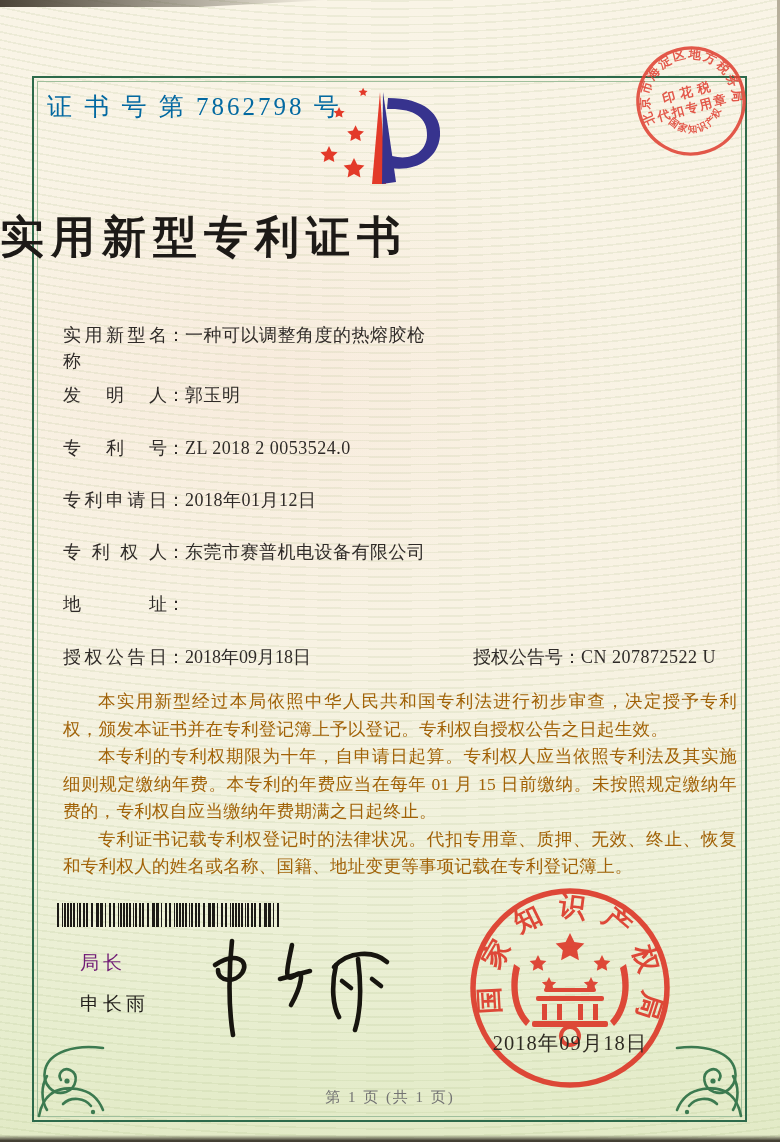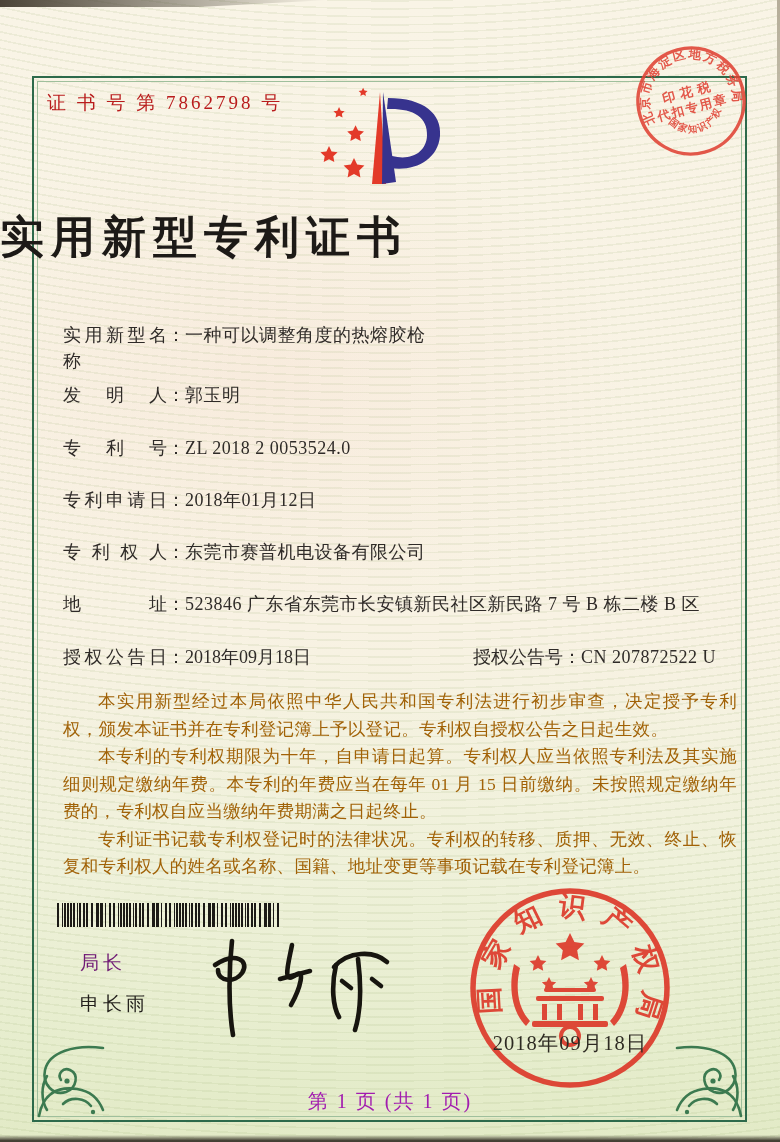--- a/index.html
+++ b/index.html
@@ -27,21 +27,21 @@
   .edge-right{position:absolute;right:0;top:0;width:3px;height:520px;
     background:linear-gradient(180deg,#b5ad99,rgba(0,0,0,0));}
   
   .frame-outer{position:absolute;left:32px;top:76px;right:33px;bottom:20px;
     border:2px solid #2d6a4b;}
   .frame-inner{position:absolute;inset:3px;border:1px solid #9fbf9c;}
   .flourish{position:absolute;bottom:22px;width:72px;height:78px;}
   .flourish.bl{left:33px;}
   .flourish.br{right:33px;transform:scaleX(-1);}
   
-  .cert-no{position:absolute;left:47px;top:90px;font-size:19px;color:#b91c1c;
+  .cert-no{position:absolute;left:47px;top:90px;font-size:25px;color:#0369a1;
     letter-spacing:3px;}
   .logo{position:absolute;left:316px;top:84px;}
   .title{position:absolute;left:0;right:0;top:208px;text-align:left;
     font-size:44px;font-weight:bold;color:#1d1a17;letter-spacing:7px;}
   
   .fields{position:absolute;left:63px;top:0;right:42px;font-size:18px;color:#2f2b28;}
   .frow{position:absolute;left:0;right:0;display:flex;align-items:flex-start;line-height:26px;}
   .f-label{display:inline-block;width:104px;text-align:justify;text-align-last:justify;
     flex:0 0 104px;}
   .f-colon{flex:0 0 14px;}
@@ -54,21 +54,21 @@
   .body-text{position:absolute;left:63px;width:674px;font-size:17.5px;color:#a16207;
     line-height:27.5px;letter-spacing:.3px;text-align:justify;}
   .body-text p{margin:0;text-indent:2em;}
   
   .barcode{position:absolute;left:57px;top:903px;}
   .director-label{position:absolute;left:80px;top:950px;font-size:19px;color:#701a75;letter-spacing:4px;}
   .director-name{position:absolute;left:80px;top:991px;font-size:19px;color:#23201c;letter-spacing:4px;}
   .signature{position:absolute;left:188px;top:935px;}
   .seal{position:absolute;left:462px;top:878px;}
   .footer{position:absolute;left:0;right:0;top:1088px;text-align:center;
-    font-size:20px;color:#a21caf;letter-spacing:2px;}
+    font-size:15px;color:#737373;letter-spacing:2px;}
   .tax-stamp{position:absolute;left:626px;top:36px;}
   svg text{font-family:"Liberation Serif","DejaVu Serif",serif;}
 </style>
 </head>
 <body>
 
 <div class="cert">
   <div class="paper-bg"></div>
 
   <div class="frame-outer">
@@ -155,41 +155,40 @@
         <span class="f-value">2018年01月12日</span>
     </div>
     <div class="frow" style="top:539px">
       <span class="f-label">专利权人</span>
         <span class="f-colon">：</span>
         <span class="f-value">东莞市赛普机电设备有限公司</span>
     </div>
     <div class="frow" style="top:591px">
       <span class="f-label">地址</span>
         <span class="f-colon">：</span>
-        <span class="f-value">523846 广东省东莞市长安镇新民社区新民路 7 号 B 栋二楼 B 区</span>
     </div>
   </div>
 
   <div class="grant-row" style="top:644px">
     <div class="grant-col">
       <span class="f-label">授权公告日</span>
         <span class="f-colon">：</span>
         <span>2018年09月18日</span>
     </div>
     <div class="grant-col right">
       <span>授权公告号</span>
         <span>：</span>
         <span style="letter-spacing:.5px">CN 207872522 U</span>
     </div>
   </div>
 
   <div class="body-text" style="top:688px">
     <p>本实用新型经过本局依照中华人民共和国专利法进行初步审查，决定授予专利权，颁发本证书并在专利登记簿上予以登记。专利权自授权公告之日起生效。</p>
     <p>本专利的专利权期限为十年，自申请日起算。专利权人应当依照专利法及其实施细则规定缴纳年费。本专利的年费应当在每年 01 月 15 日前缴纳。未按照规定缴纳年费的，专利权自应当缴纳年费期满之日起终止。</p>
-    <p>专利证书记载专利权登记时的法律状况。专利权的转移、质押、无效、终止、恢复和专利权人的姓名或名称、国籍、地址变更等事项记载在专利登记簿上。</p>
+    <p>专利证书记载专利权登记时的法律状况。代扣专用章、质押、无效、终止、恢复和专利权人的姓名或名称、国籍、地址变更等事项记载在专利登记簿上。</p>
   </div>
 
   <svg class="barcode" id="barcode" width="226" height="24" viewBox="0 0 226 24">
       <rect x="0" y="0" width="2" height="24" fill="#1c1a16"></rect>
       <rect x="5" y="0" width="1" height="24" fill="#1c1a16"></rect>
       <rect x="7" y="0" width="2" height="24" fill="#1c1a16"></rect>
       <rect x="10" y="0" width="2" height="24" fill="#1c1a16"></rect>
       <rect x="13" y="0" width="2" height="24" fill="#1c1a16"></rect>
       <rect x="16" y="0" width="2" height="24" fill="#1c1a16"></rect>
       <rect x="20" y="0" width="1" height="24" fill="#1c1a16"></rect>

